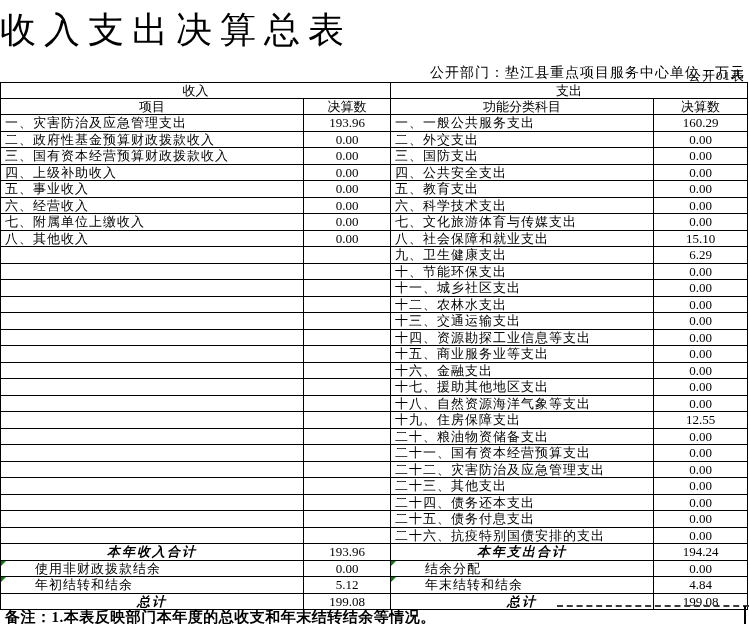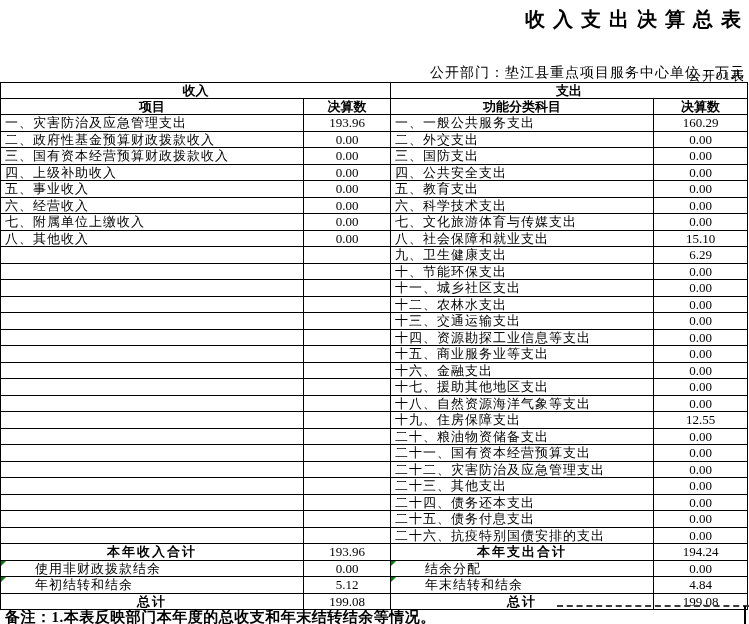--- a/index.html
+++ b/index.html
@@ -1,22 +1,22 @@
 <!DOCTYPE html>
 <html><head>
 <meta charset="utf-8">
 <style>
   * { margin:0; padding:0; box-sizing:border-box; }
   html,body { width:749px; height:624px; background:#ffffff; overflow:hidden; }
   body { position:relative; font-family:"Liberation Serif","DejaVu Serif",serif; color:#000; }
 
   .page-title {
     position:absolute; top:6px; left:0; width:749px;
-    text-align:right; font-family:"DejaVu Sans","Liberation Sans",sans-serif;
-    font-weight:bold; font-size:20px; letter-spacing:8px; white-space:nowrap;
+    text-align:left; font-family:"DejaVu Sans","Liberation Sans",sans-serif;
+    font-weight:normal; font-size:36px; letter-spacing:8px; white-space:nowrap;
   }
   .table-code {
     position:absolute; top:49px; right:4px;
     font-size:13px; letter-spacing:1px;margin-top:18px;
   }
   .meta-line {
     position:absolute; top:64px; left:7px; width:738px;
     display:flex; justify-content:flex-end; font-size:14px; letter-spacing:1px;
   }
 
@@ -28,25 +28,25 @@
   table.main td {
     border:1px solid #000; overflow:hidden; white-space:nowrap;
     padding:0 4px; height:16.5px; line-height:15px; vertical-align:middle;
   }
   col.c-item-l { width:303px; }
   col.c-val-l  { width:87px; }
   col.c-item-r { width:263px; }
   col.c-val-r  { width:94px; }
 
   tr.group-header td, tr.col-header td {
-    font-weight:bold; text-align:center; height:16px;
+    font-weight:normal; text-align:center; height:16px;
   }
   td.lbl { text-align:left; letter-spacing:1px; }
   td.val { text-align:center; }
-  tr.total-row td.lbl.t-bold { font-weight:bold; text-align:center; letter-spacing:2px; }
+  tr.total-row td.lbl.t-bold { font-weight:bold; text-align:center; letter-spacing:2px;font-style:italic; }
   tr.total-row td.lbl.t-indent { padding-left:34px; }
   td.flagged { position:relative; }
   .flag-tri {
     position:absolute; top:0; left:0; width:0; height:0;
     border-top:5px solid #008000; border-right:5px solid transparent;
   }
 
   .footnote {
     position:absolute; top:608px; left:5px;
     font-size:15px; letter-spacing:0.5px; white-space:nowrap;font-weight:bold;

